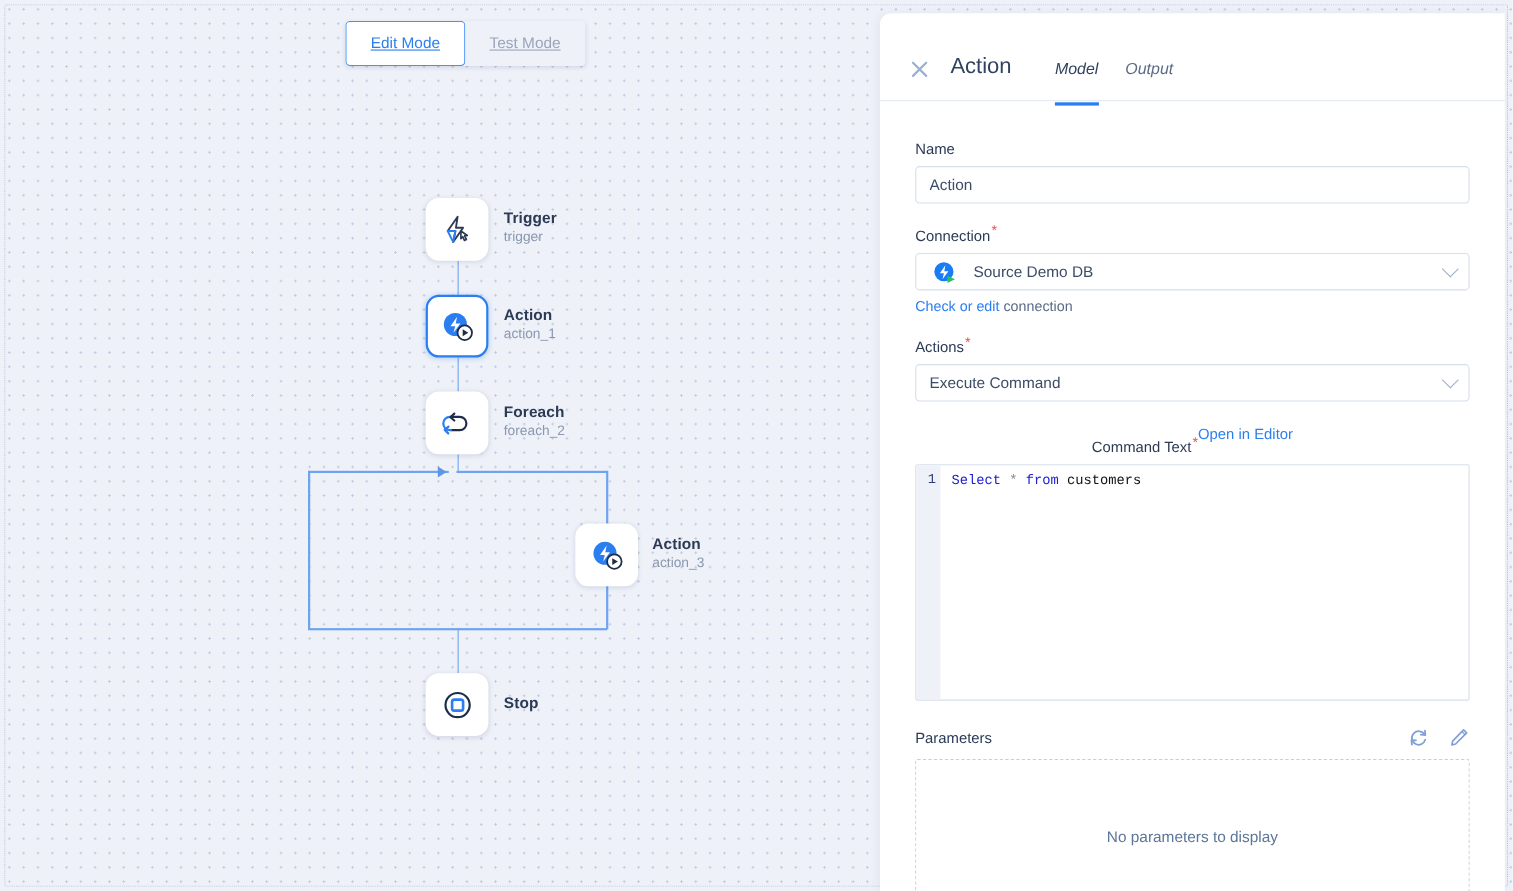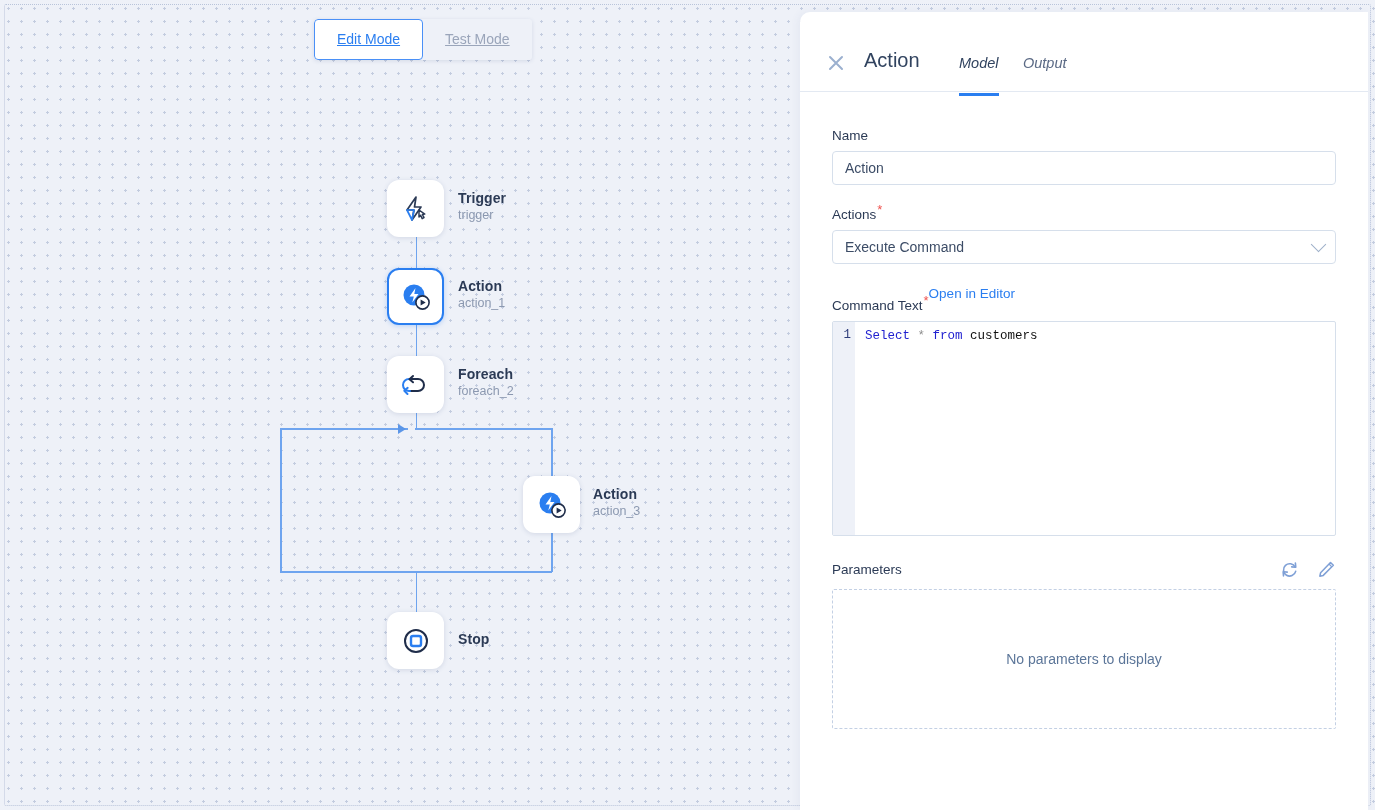--- a/index.html
+++ b/index.html
@@ -233,21 +233,21 @@
   }
   .sub-link a {
     color: #2a7ef0;
     text-decoration: none;
     cursor: pointer;
   }
   .field-group { margin-bottom: 22px; }
 
   .row-between {
     display: flex;
-    justify-content: flex-start;
+    justify-content: center;
     align-items: flex-end;
   }
   .link-right {
     font-size: 13.5px;
     color: #2a7ef0;
     cursor: pointer;
     margin-bottom: 20px;
   }
 
   
@@ -406,20 +406,37 @@
     <div class="tab" id="tab-output">Output</div>
   </div>
 
   <div id="panel-body">
 
     <div class="field-group">
       <label class="field-label">Name</label>
       <input class="txt-input" type="text" value="Action" style="">
     </div>
 
+    <div class="field-group">
+      <label class="field-label">
+        <span>Connection</span><span class="req">*</span>
+      </label>
+      <div class="select-box with-icon">
+        <svg class="conn-icon" viewBox="0 0 24 24">
+          <circle cx="11" cy="11" r="9.5" fill="#1a7cf5"></circle>
+          <path d="M12.5 4.5 L7 12.5 L11 12.5 L9.6 18.5 L15.5 10.5 L11.4 10.5 Z" fill="#ffffff"></path>
+          <path d="M14.5 15 L22 18.5 L14.5 22 Z" fill="#2bbf5e"></path>
+        </svg>
+        <span class="select-text">Source Demo DB</span>
+        <span class="chev"></span>
+      </div>
+      <div class="sub-link">
+        <a>Check or edit</a><span> connection</span>
+      </div>
+    </div>
 
     <div class="field-group">
       <label class="field-label">
         <span>Actions</span><span class="req">*</span>
       </label>
       <div class="select-box">
         <span class="select-text">Execute Command</span>
         <span class="chev"></span>
       </div>
     </div>

